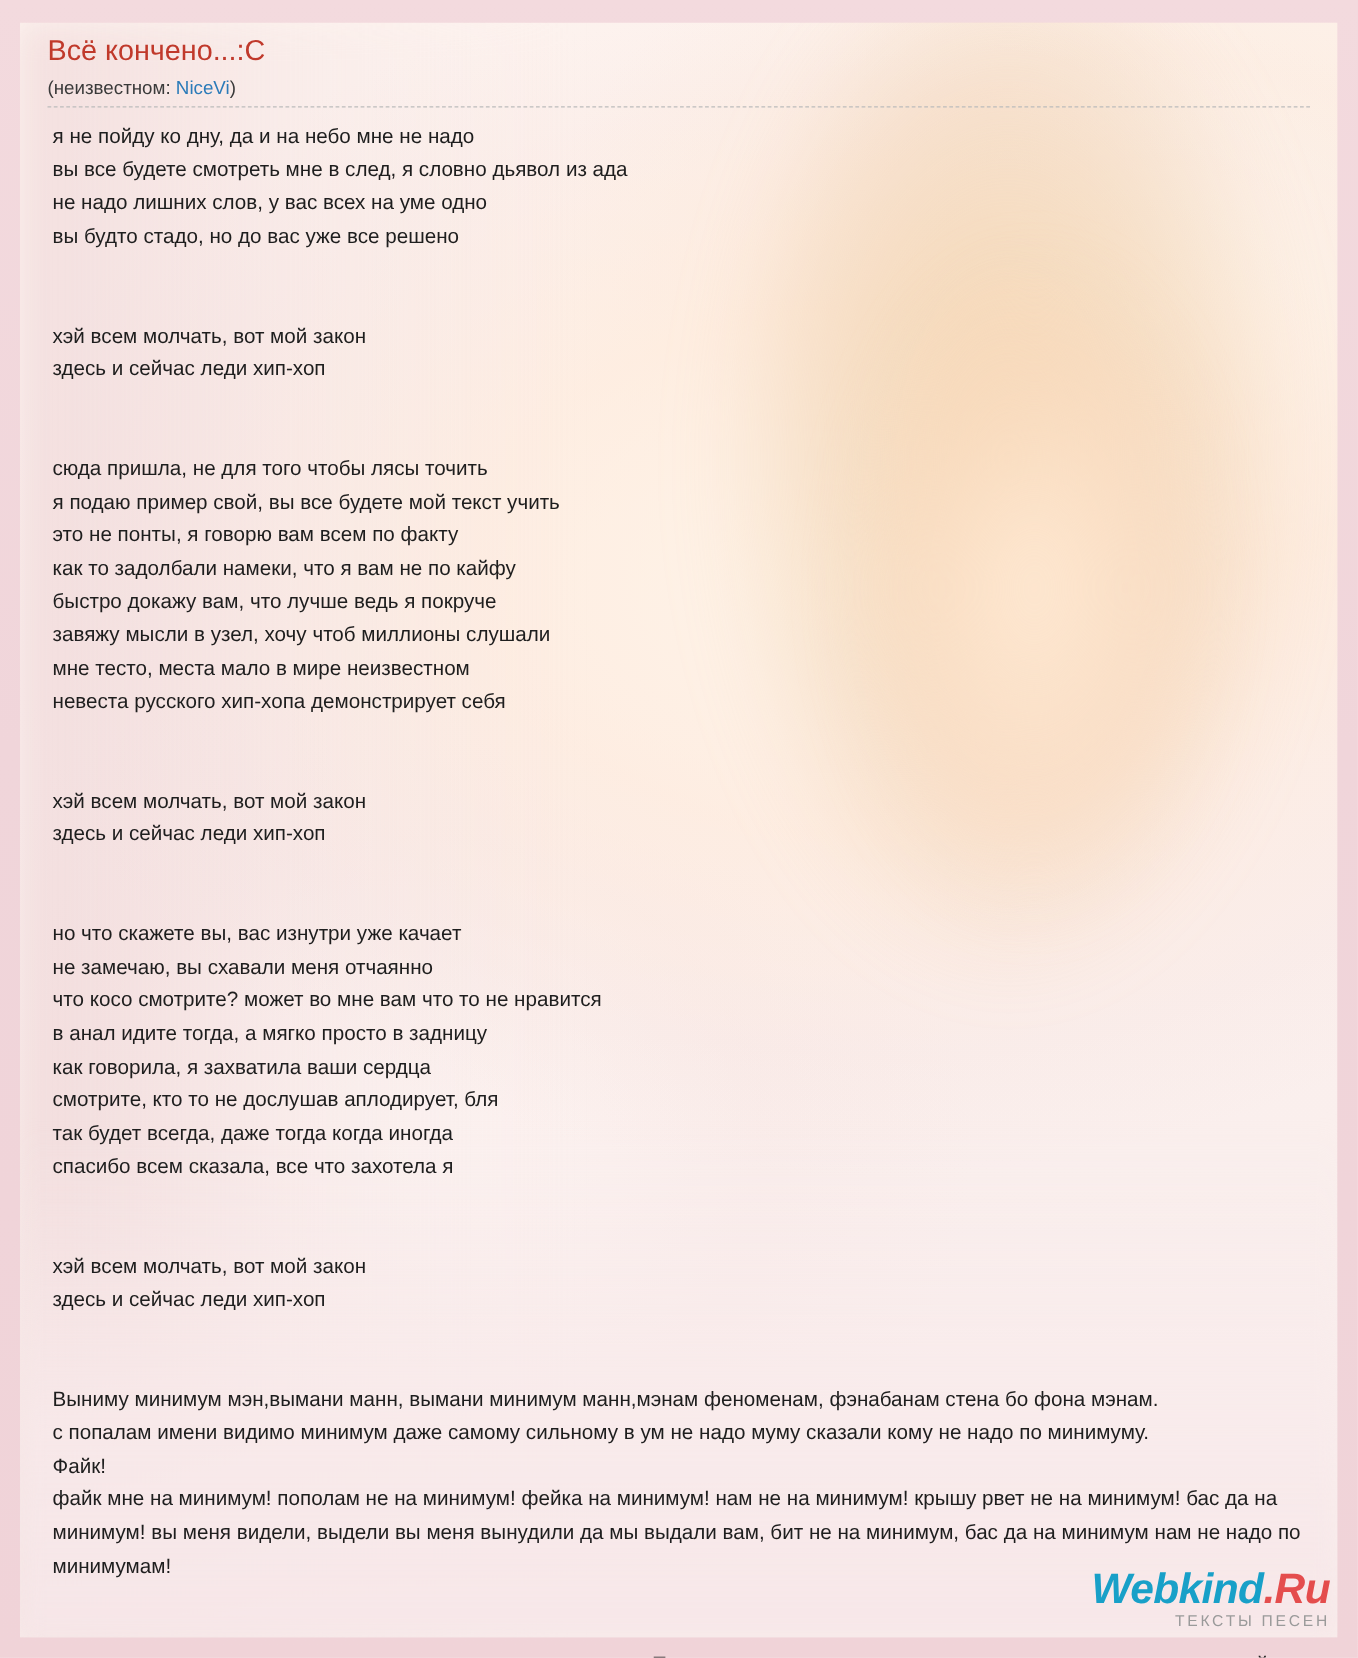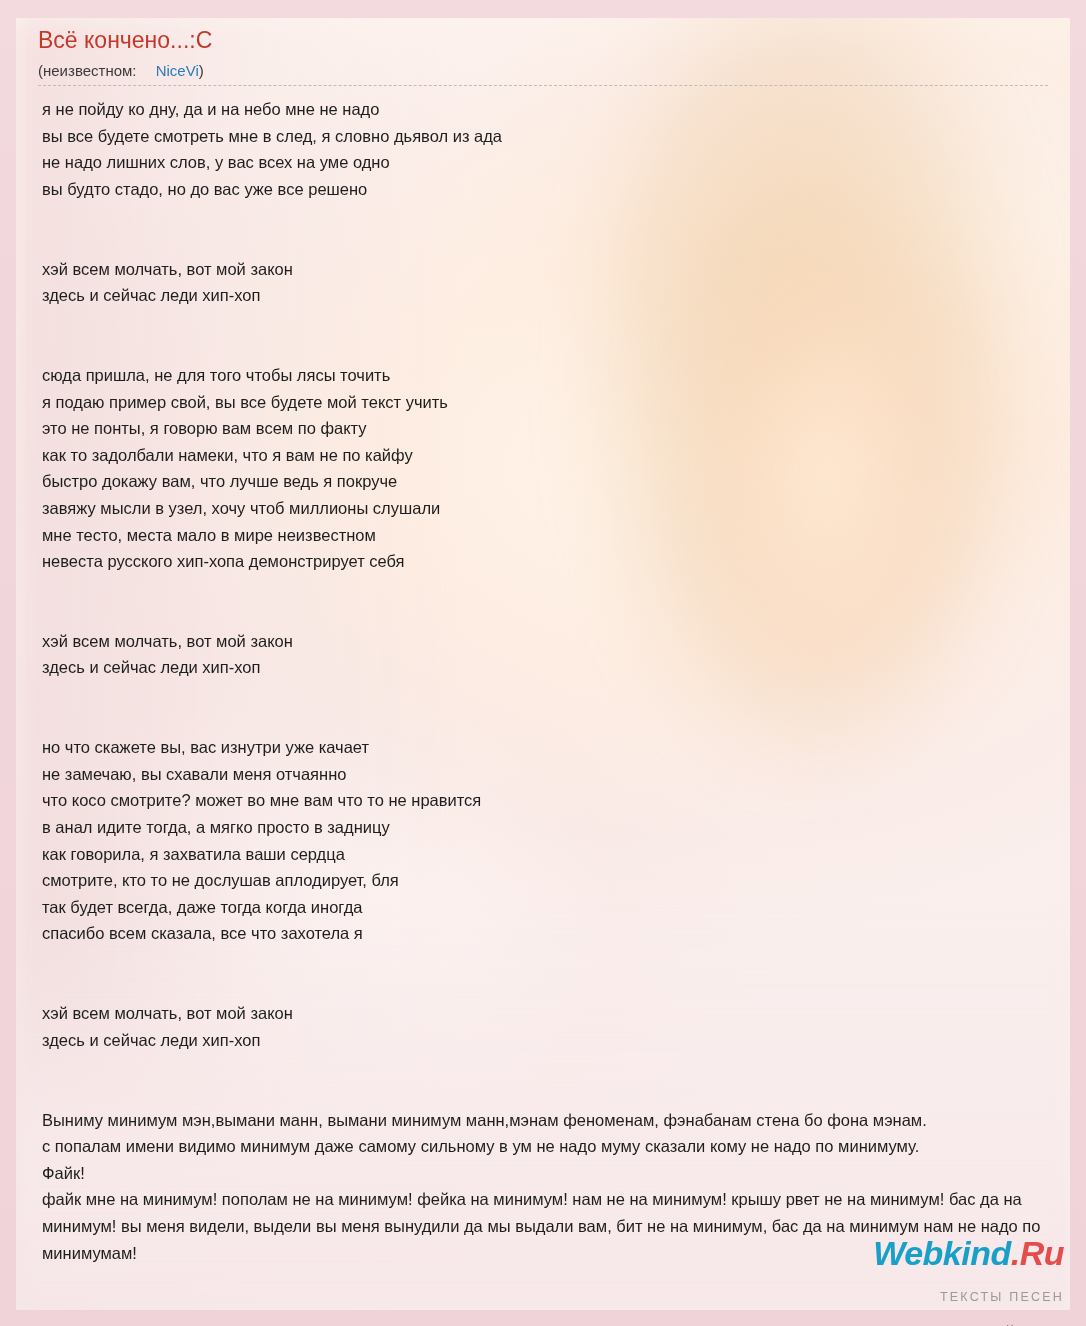--- a/index.html
+++ b/index.html
@@ -94,21 +94,20 @@
     font-weight: normal;
   }
   .artist-line {
     margin: 0 0 6px 22px;
     font-size: 15px;
     color: #3a3a3a;
   }
   .artist-line a {
     color: #2b7bb9;
     text-decoration: none;
-    margin-left: 15px;
   }
 
   .divider {
     border: 0;
     border-top: 1px dashed #bcbcbc;
     margin: 6px 22px 10px 22px;
   }
 
   .lyrics {
     margin: 0 8px 0 26px;
@@ -134,21 +133,21 @@
     letter-spacing: -0.5px;
     line-height: 34px;
   }
   .watermark .wm-web { color: #18a0c8; }
   .watermark .wm-dot { color: #e44d4d; }
   .watermark .wm-ru  { color: #e44d4d; }
   .watermark .wm-sub {
     font-size: 12.5px;
     color: #9a9a9a;
     letter-spacing: 2.2px;
-    margin-top: 20px;
+    margin-top: 2px;
   }
 </style>
 </head>
 <body>
 
 <div id="page">
 
   <div id="photo-bg">
     <div class="ph-base"></div>
     <div class="ph-hair"></div>

